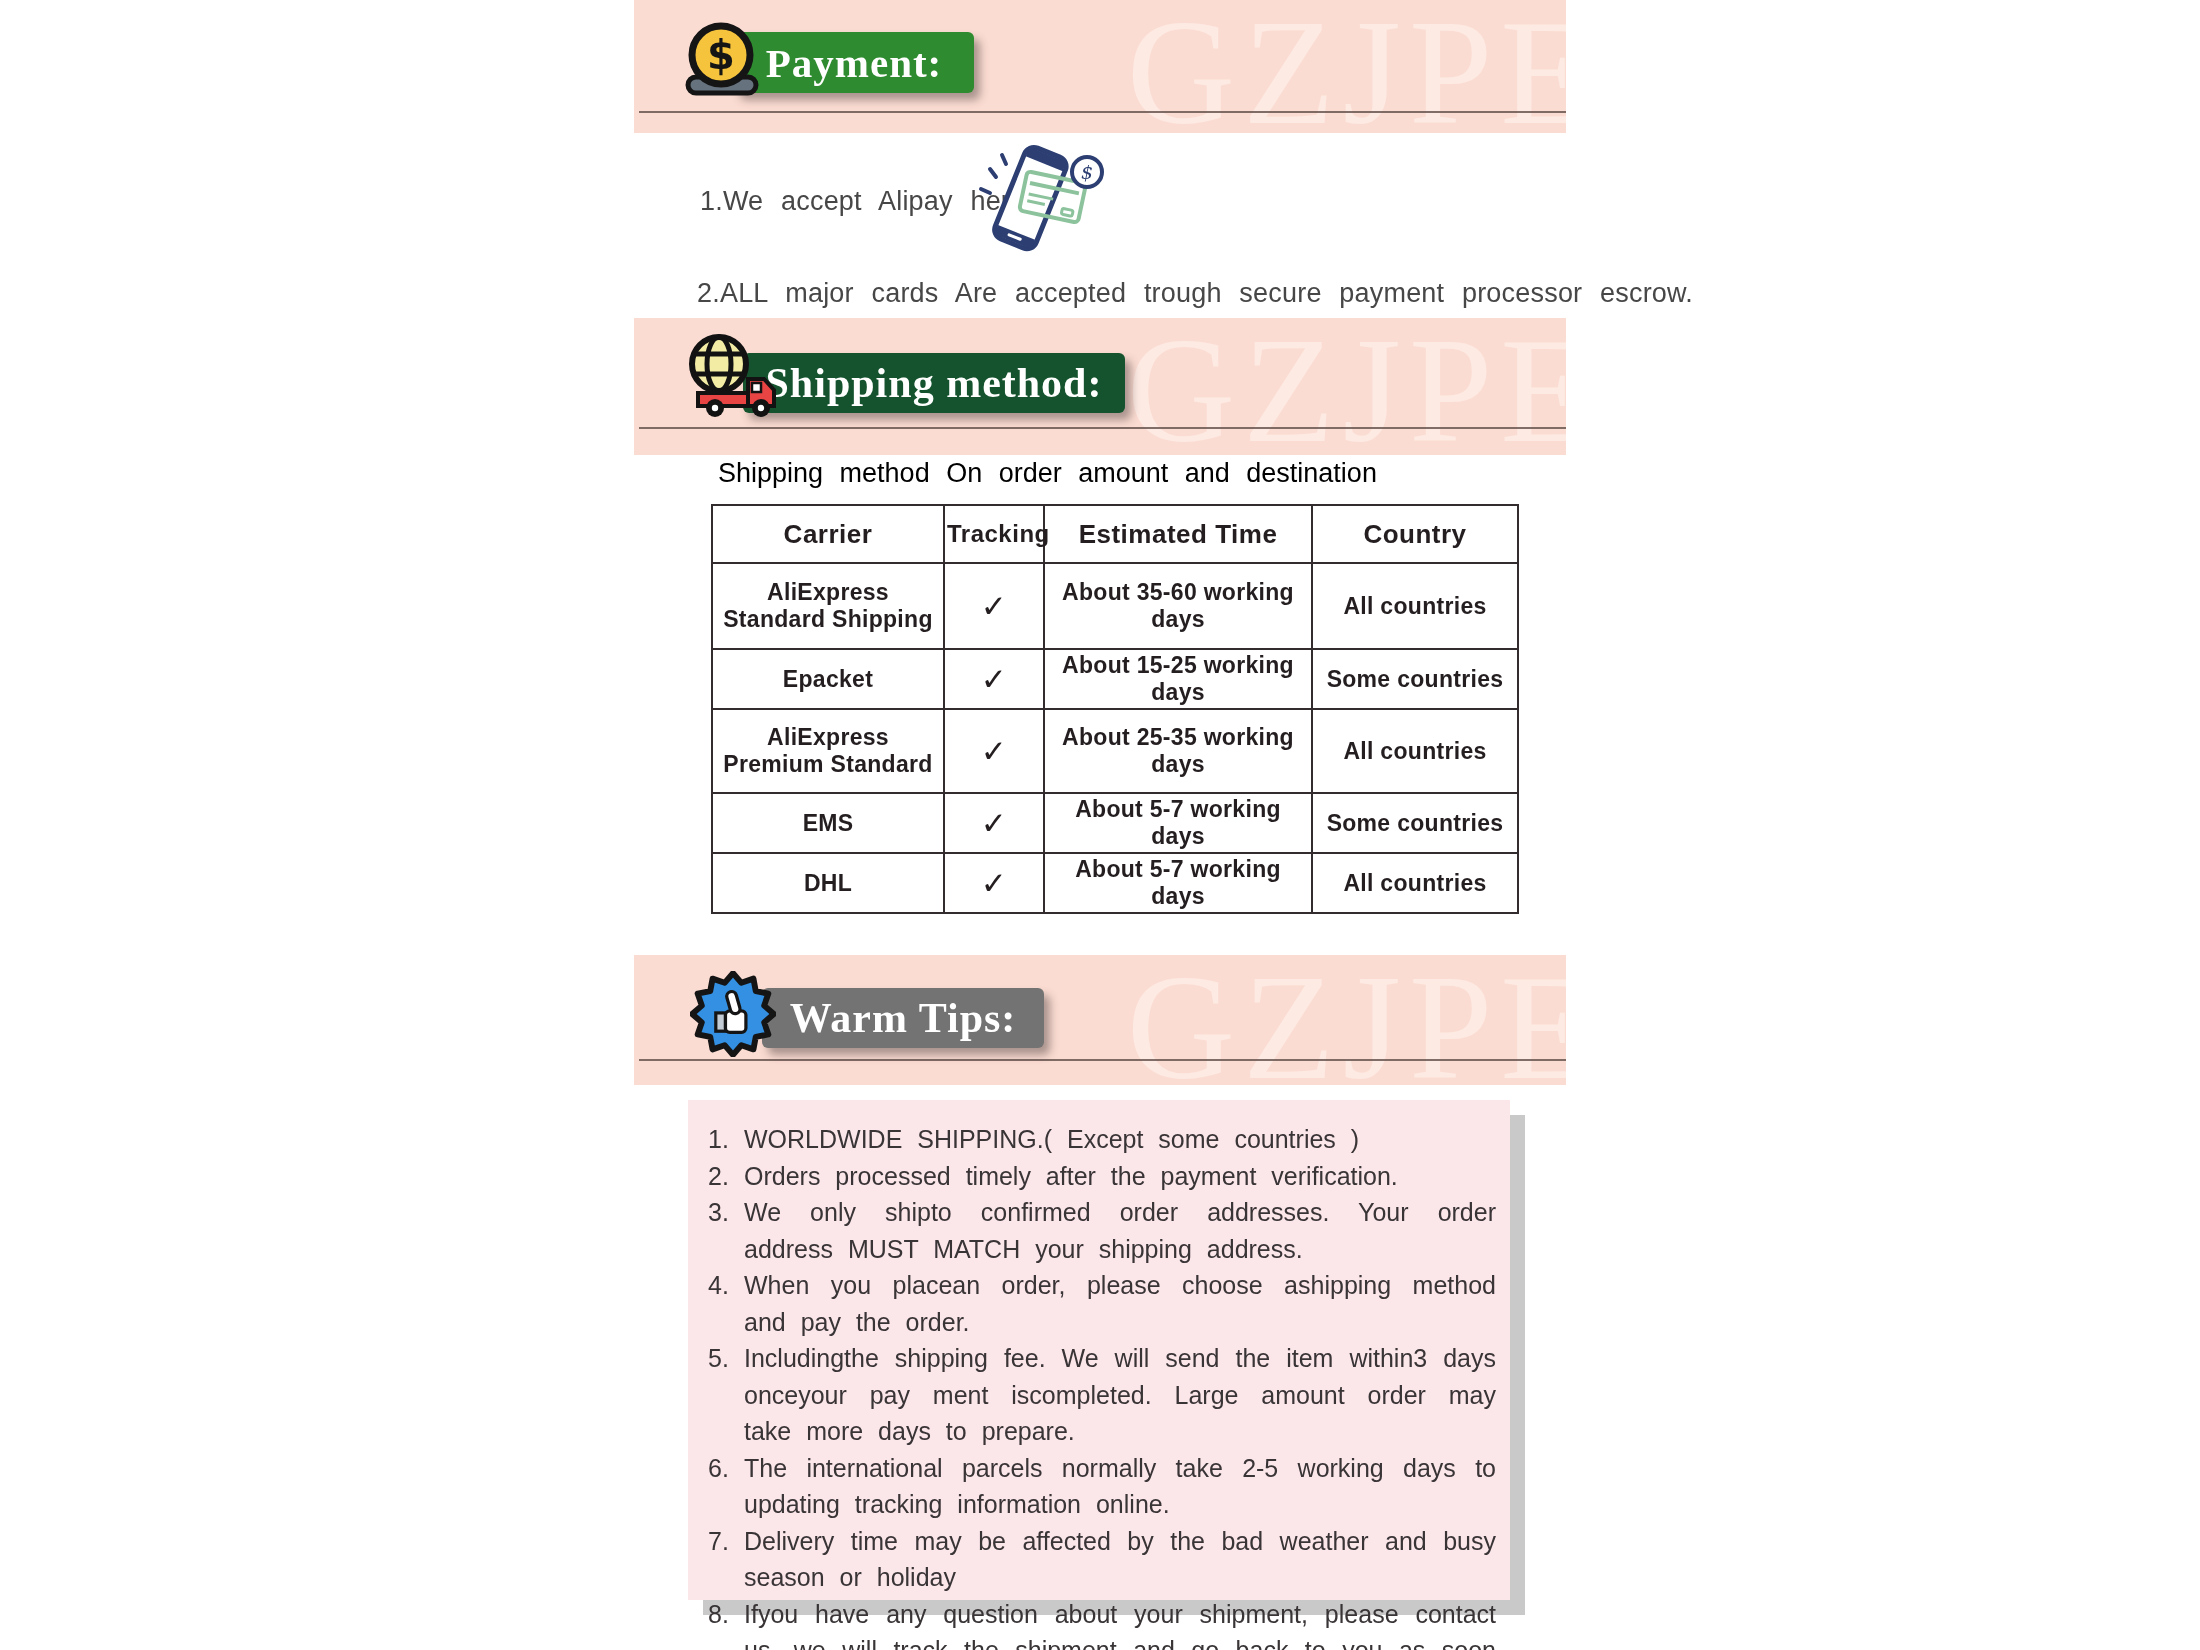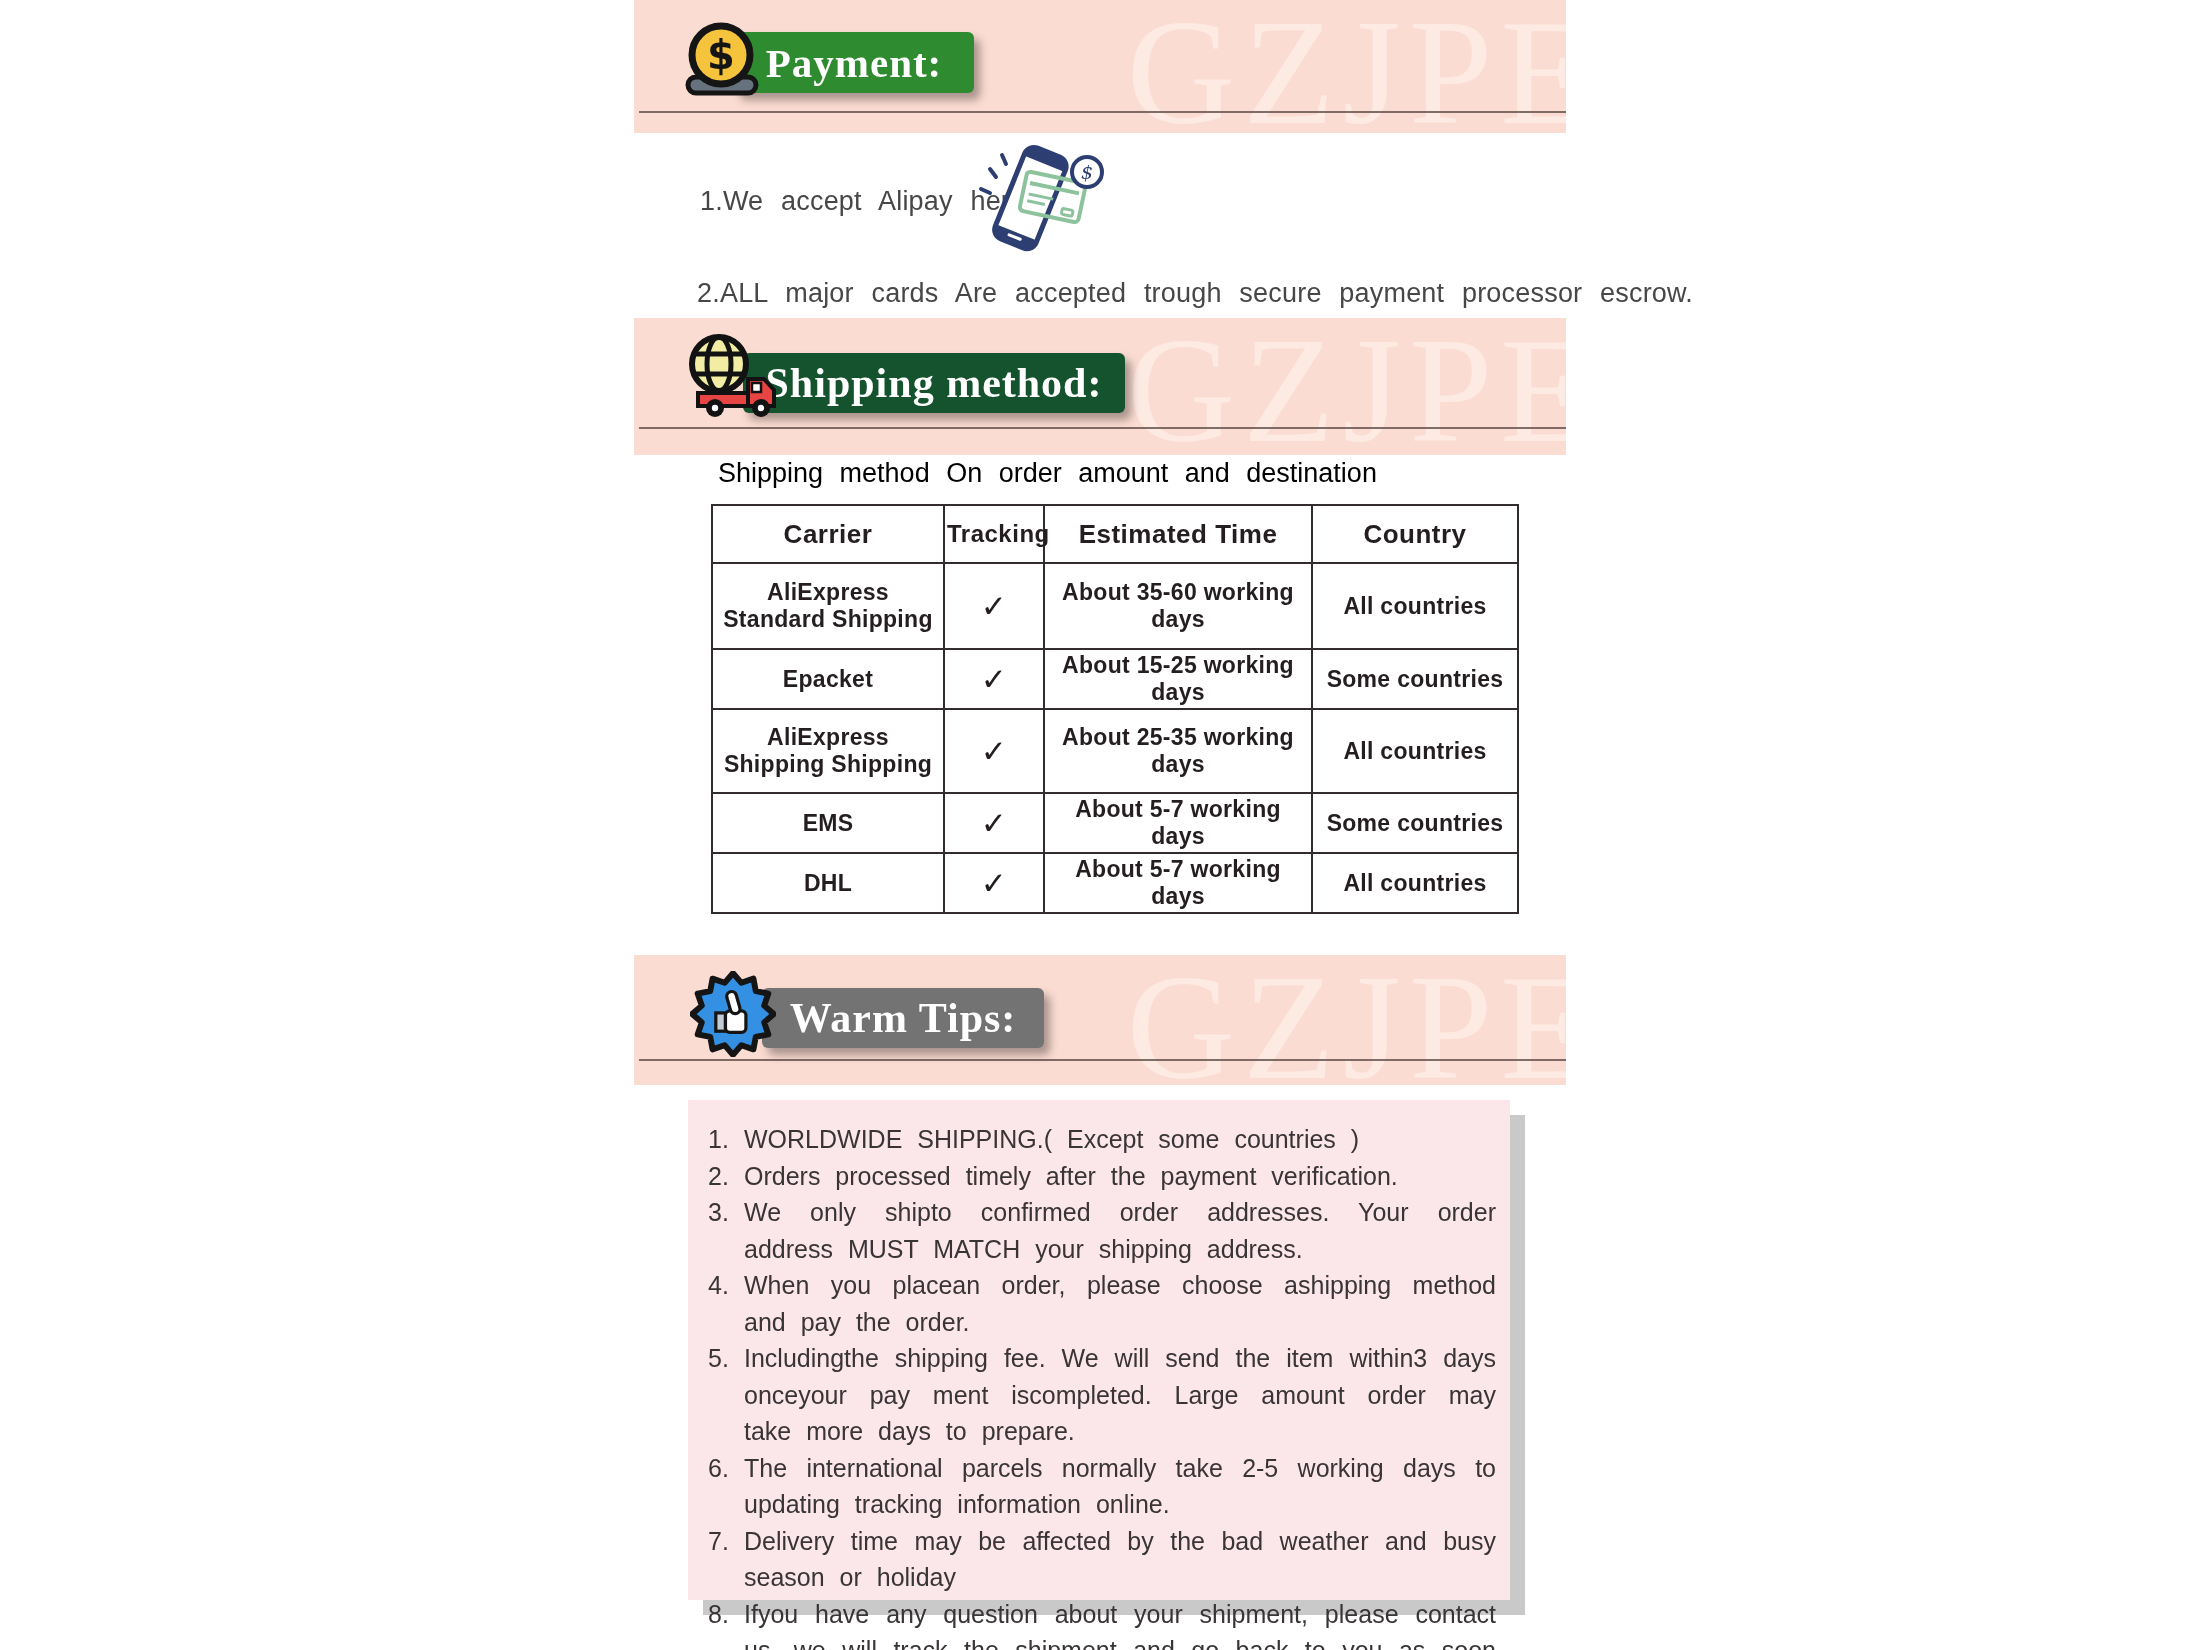--- a/index.html
+++ b/index.html
@@ -165,21 +165,21 @@
         <span class="carrier-l1">Epacket</span>
 
       </td>
       <td class="check">✓</td>
       <td>About 15-25 working days</td>
       <td>Some countries</td>
     </tr>
     <tr style="height:84px">
       <td>
         <span class="carrier-l1">AliExpress</span>
-        <span class="carrier-l2">Shipping Shipping</span>
+        <span class="carrier-l2">Premium Standard</span>
       </td>
       <td class="check">✓</td>
       <td>About 25-35 working days</td>
       <td>All countries</td>
     </tr>
     <tr style="height:54px">
       <td>
         <span class="carrier-l1">EMS</span>
 
       </td>

